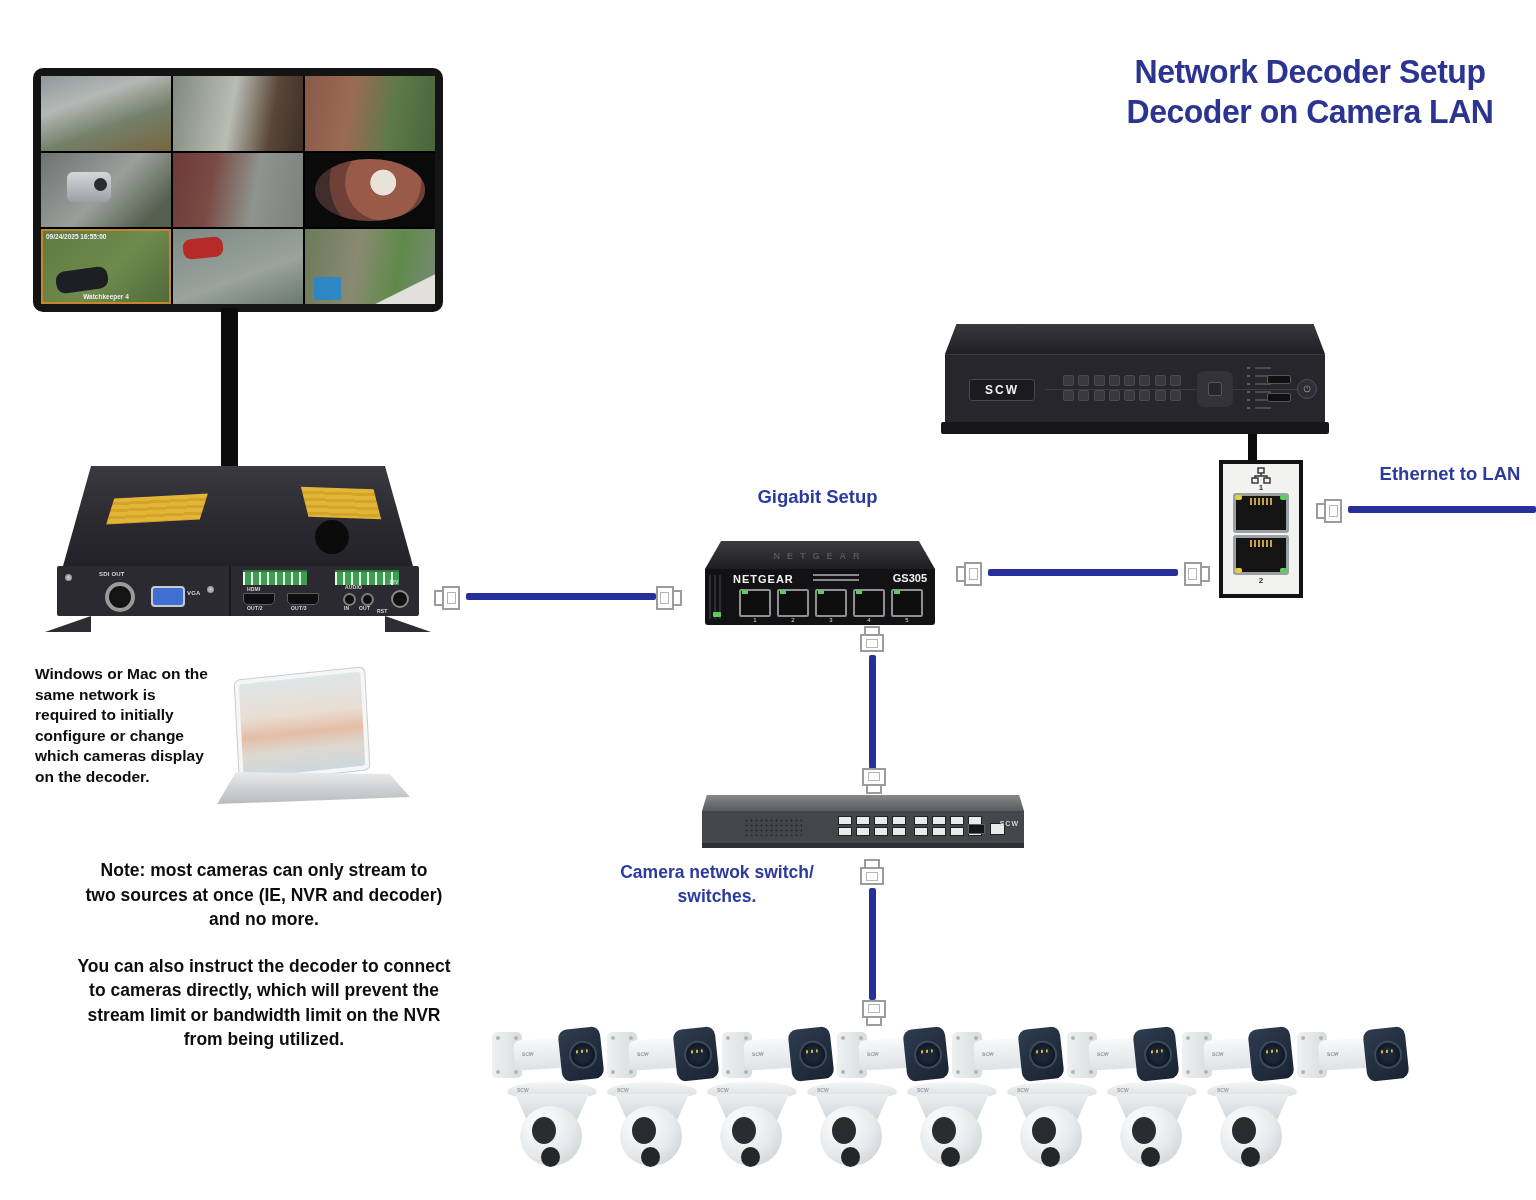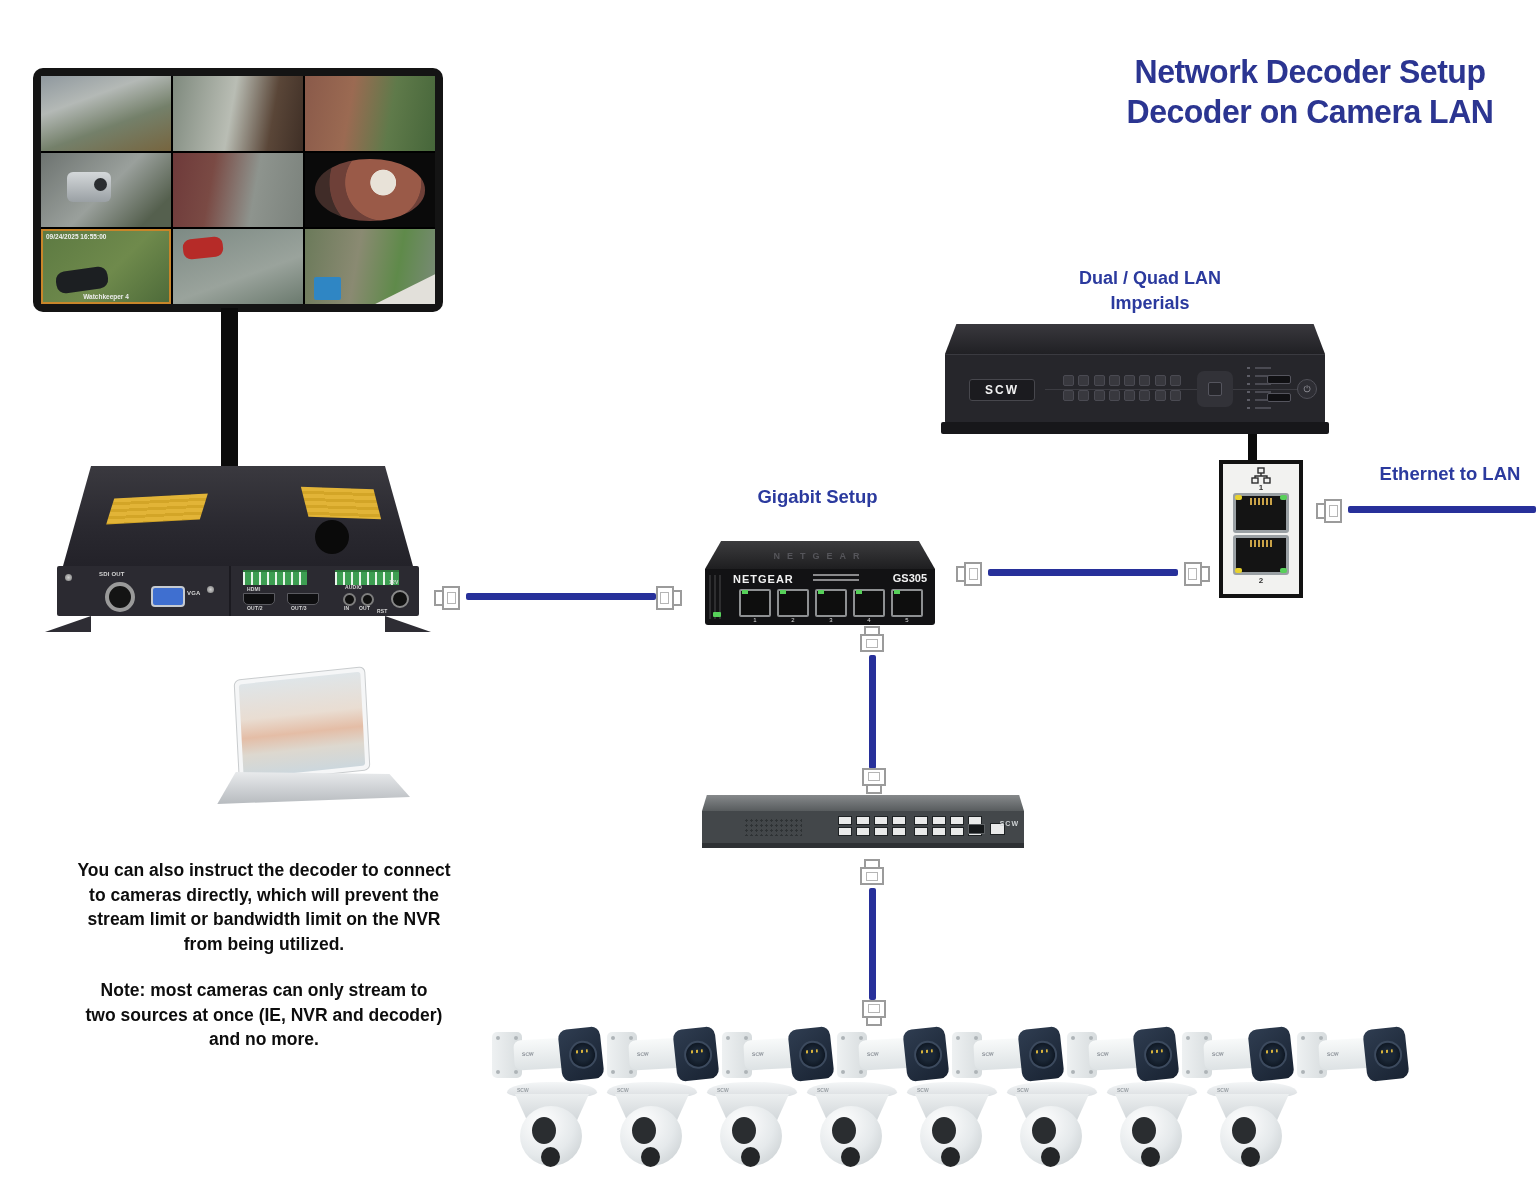--- a/index.html
+++ b/index.html
@@ -238,44 +238,48 @@
       <span class="tiny" style="left:287px;top:39px;font-size:5px;">IN</span>
       <span class="tiny" style="left:302px;top:39px;font-size:5px;">OUT</span>
       <span class="tiny" style="left:320px;top:42px;font-size:5px;">RST</span>
       <span class="tiny" style="left:332px;top:13px;font-size:5px;">12V</span>
       <div class="pwr"></div>
     </div>
     <div class="dec-feet-l"></div>
     <div class="dec-feet-r"></div>
   </div>
 
+  <div class="abs note note-left">Windows or Mac on the
+same network is
+required to initially
+configure or change
+which cameras display
+on the decoder.</div>
   <div class="abs laptop">
     <div class="lt-screen">
         <div class="lt-wall"></div>
       </div>
     <div class="lt-base"></div>
   </div>
 
   <div class="abs center-notes">
+    <div>Note: most cameras can only stream to
+two sources at once (IE, NVR and decoder)
+and no more.</div>
     <div>You can also instruct the decoder to connect
 to cameras directly, which will prevent the
 stream limit or bandwidth limit on the NVR
 from being utilized.</div>
-    <div>Note: most cameras can only stream to
-two sources at once (IE, NVR and decoder)
-and no more.</div>
   </div>
 
   <div class="abs title">
     <div>Network Decoder Setup</div>
     <div>Decoder on Camera LAN</div>
   </div>
 
-  <div class="abs blue-label lbl-dualquad">Dual / Quad LAN
-Imperials</div>
   <div class="abs nvr">
     <div class="nvr-top"></div>
     <div class="nvr-front">
       <div class="scw-badge">SCW</div>
       <div class="nvr-line"></div>
       <div class="nvr-btns">
         <span></span>
           <span></span>
           <span></span>
           <span></span>
@@ -397,20 +401,22 @@
           <div class="cs-port"></div>
           <div class="cs-port"></div>
           <div class="cs-port"></div>
         </div>
       <div class="cs-up" style="left:288px;top:12px;"></div>
       <div class="cs-sfp" style="left:266px;top:13px;"></div>
       <span class="cs-logo">SCW</span>
     </div>
     <div class="cs-base"></div>
   </div>
+  <div class="abs blue-label lbl-camsw">Camera netwok switch/
+switches.</div>
 
   <div class="abs cable" style="left:466px;top:593px;width:190px;height:7px;"></div>
   <div class="rj45" style="left:434px;top:586px;">
       <span class="head"></span>
       <span class="bod"></span>
     </div>
   <div class="rj45 flip" style="left:652px;top:586px;">
       <span class="head"></span>
       <span class="bod"></span>
     </div>

